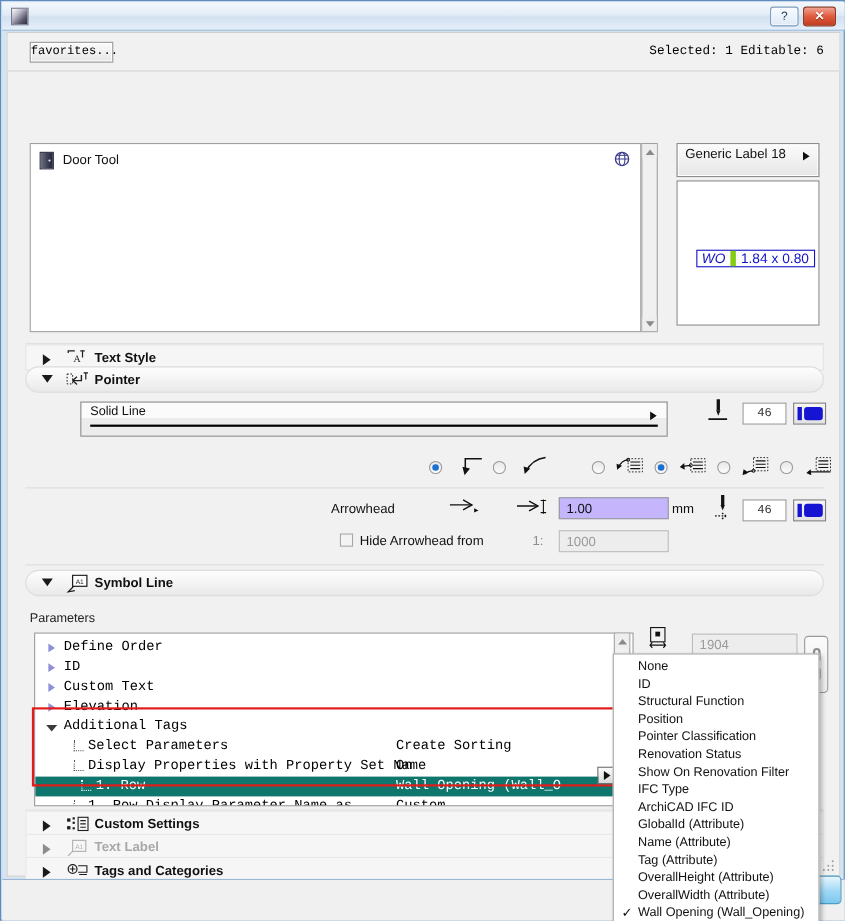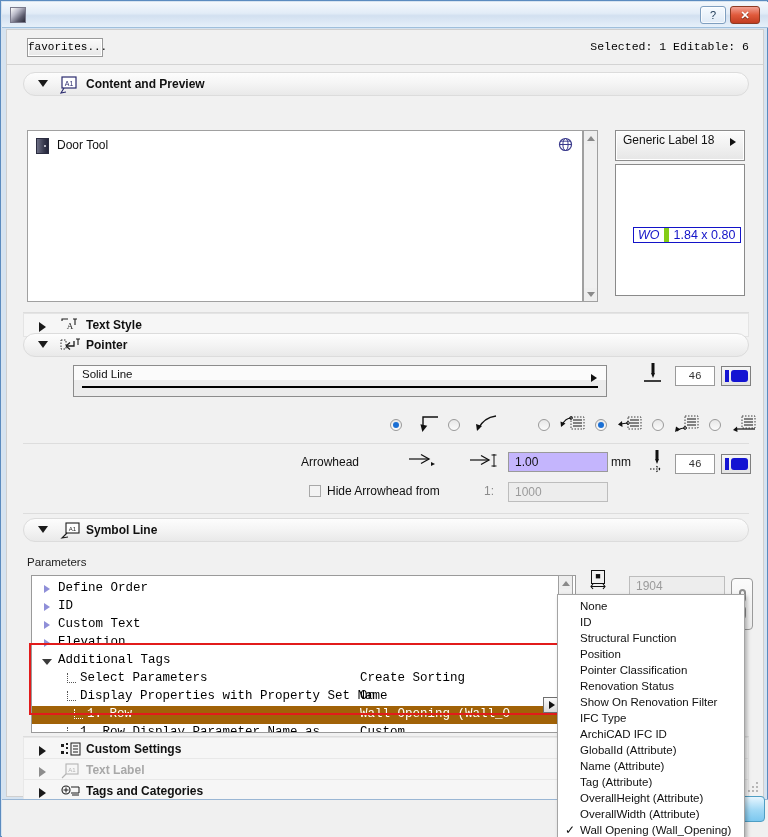--- a/index.html
+++ b/index.html
@@ -196,21 +196,21 @@
     position:absolute;left:24px;top:545px;width:545px;height:158px;
     background:#fff;border:1px solid #9a9a9a;box-sizing:border-box;overflow:hidden;
   }
   .trow{
     position:absolute;left:0;width:528px;height:18px;
     font-family:"Liberation Mono",monospace;font-size:12.5px;color:#000;
     white-space:nowrap;
   }
   .trow .tname{position:absolute;top:1px;}
   .trow .tval{position:absolute;left:328px;top:1px;}
-  .trow.sel{background:#a16207;color:#fff;font-family:Liberation Mono, monospace;}
+  .trow.sel{background:#0f766e;color:#fff;font-family:Liberation Mono, monospace;}
   .tdisc{
     position:absolute;top:5px;width:0;height:0;
     border-top:4px solid transparent;border-bottom:4px solid transparent;
     border-left:6px solid #8f8fd8;
   }
   .tdisc.open{
     border-left:5px solid transparent;border-right:5px solid transparent;
     border-top:6px solid #3b3b3b;border-bottom:0;top:7px;
   }
   .tleaf{
@@ -302,31 +302,20 @@
     <div class="btn-close">✕</div>
   </div>
 
   <div class="content">
 
     <div class="topbar">
       <div class="favorites">favorites...</div>
       <div class="selected-text">Selected: 1 Editable: 6</div>
     </div>
 
-    <div class="sect-head" style="top:42px;width:726px;">
-      <span class="tri tri-down"></span>
-      <span class="sect-ico">
-        <svg width="20" height="18" viewBox="0 0 20 18">
-          <rect x="2" y="1" width="14" height="11" fill="#ffffff" stroke="#2b2b6e" stroke-width="1.2"></rect>
-          <text x="9" y="9.5" font-size="7" font-family="Liberation Sans, sans-serif" fill="#2b2b6e" text-anchor="middle">A1</text>
-          <path d="M4 12 L1 17 L6 16" fill="none" stroke="#2b2b6e" stroke-width="1.1"></path>
-        </svg>
-      </span>
-      <span class="sect-label">Content and Preview</span>
-    </div>
 
     <div class="listbox" style="left:20px;top:100px;width:556px;height:172px;">
       <div class="door-row">
         <span class="door-ico"></span>
         <span class="door-label">Door Tool</span>
       </div>
       <span class="globe-ico">
         <svg width="15" height="15" viewBox="0 0 15 15">
           <circle cx="7.5" cy="7.5" r="6" fill="none" stroke="#3a3a8c" stroke-width="1.2"></circle>
           <ellipse cx="7.5" cy="7.5" rx="2.6" ry="6" fill="none" stroke="#3a3a8c" stroke-width="1"></ellipse>

